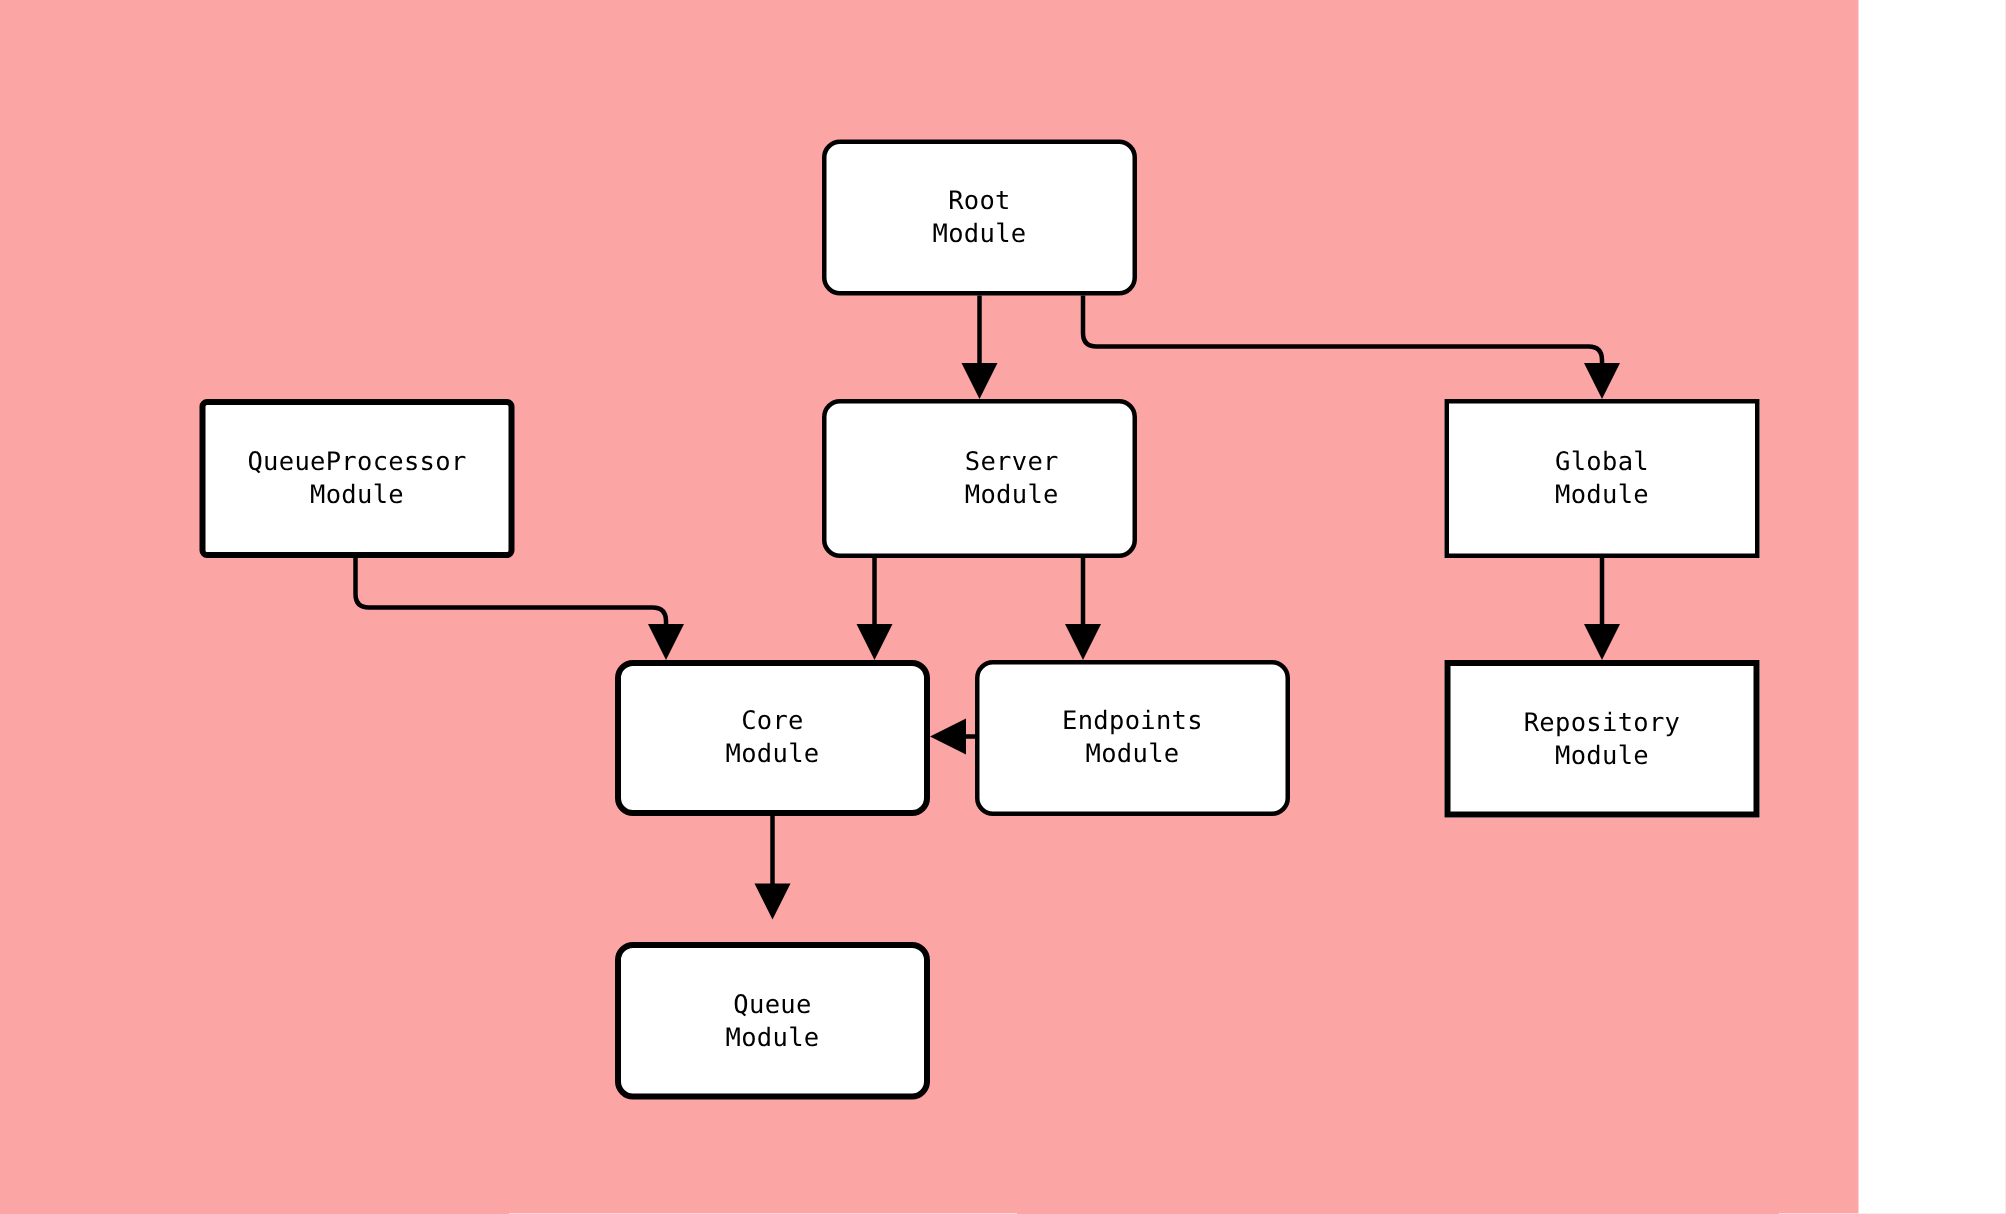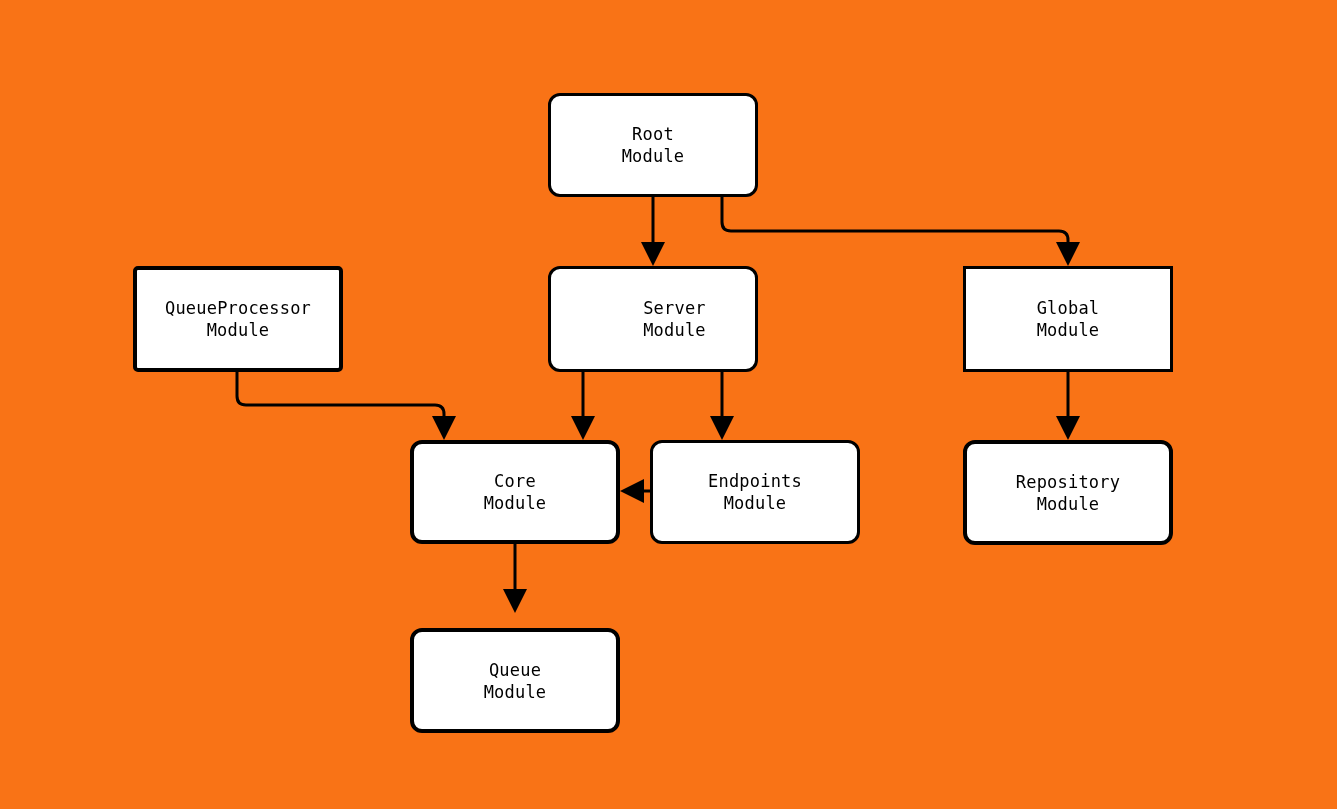--- a/index.html
+++ b/index.html
@@ -3,23 +3,23 @@
 <meta charset="utf-8">
 <title>Module Dependency Diagram</title>
 <style>
   html, body {
     margin: 0;
     padding: 0;
     background: #ffffff;
   }
   #canvas {
     position: relative;
-    width: 1337px;
+    width: 1239px;
     height: 809px;
-    background: #f97316;
+    background: #fca5a5;
     overflow: hidden;
     font-family: "DejaVu Sans Mono", "Liberation Mono", monospace;
   }
   #edge-layer {
     position: absolute;
     top: 0;
     left: 0;
     width: 1337px;
     height: 809px;
   }
@@ -125,21 +125,21 @@
     <div class="node" style="left:410px; top:440px; width:210px; height:104px; border-width:4px; border-radius:12px;">
       <div class="node-label">Core
 Module</div>
     </div>
 
     <div class="node" style="left:650px; top:440px; width:210px; height:104px; border-width:3px; border-radius:12px;">
       <div class="node-label">Endpoints
 Module</div>
     </div>
 
-    <div class="node" style="left:963px; top:440px; width:210px; height:105px; border-width:4px; border-radius:12px;">
+    <div class="node" style="left:963px; top:440px; width:210px; height:105px; border-width:4px; border-radius:0;">
       <div class="node-label">Repository
 Module</div>
     </div>
 
     <div class="node" style="left:410px; top:628px; width:210px; height:105px; border-width:4px; border-radius:12px;">
       <div class="node-label">Queue
 Module</div>
     </div>
 
   </div>

